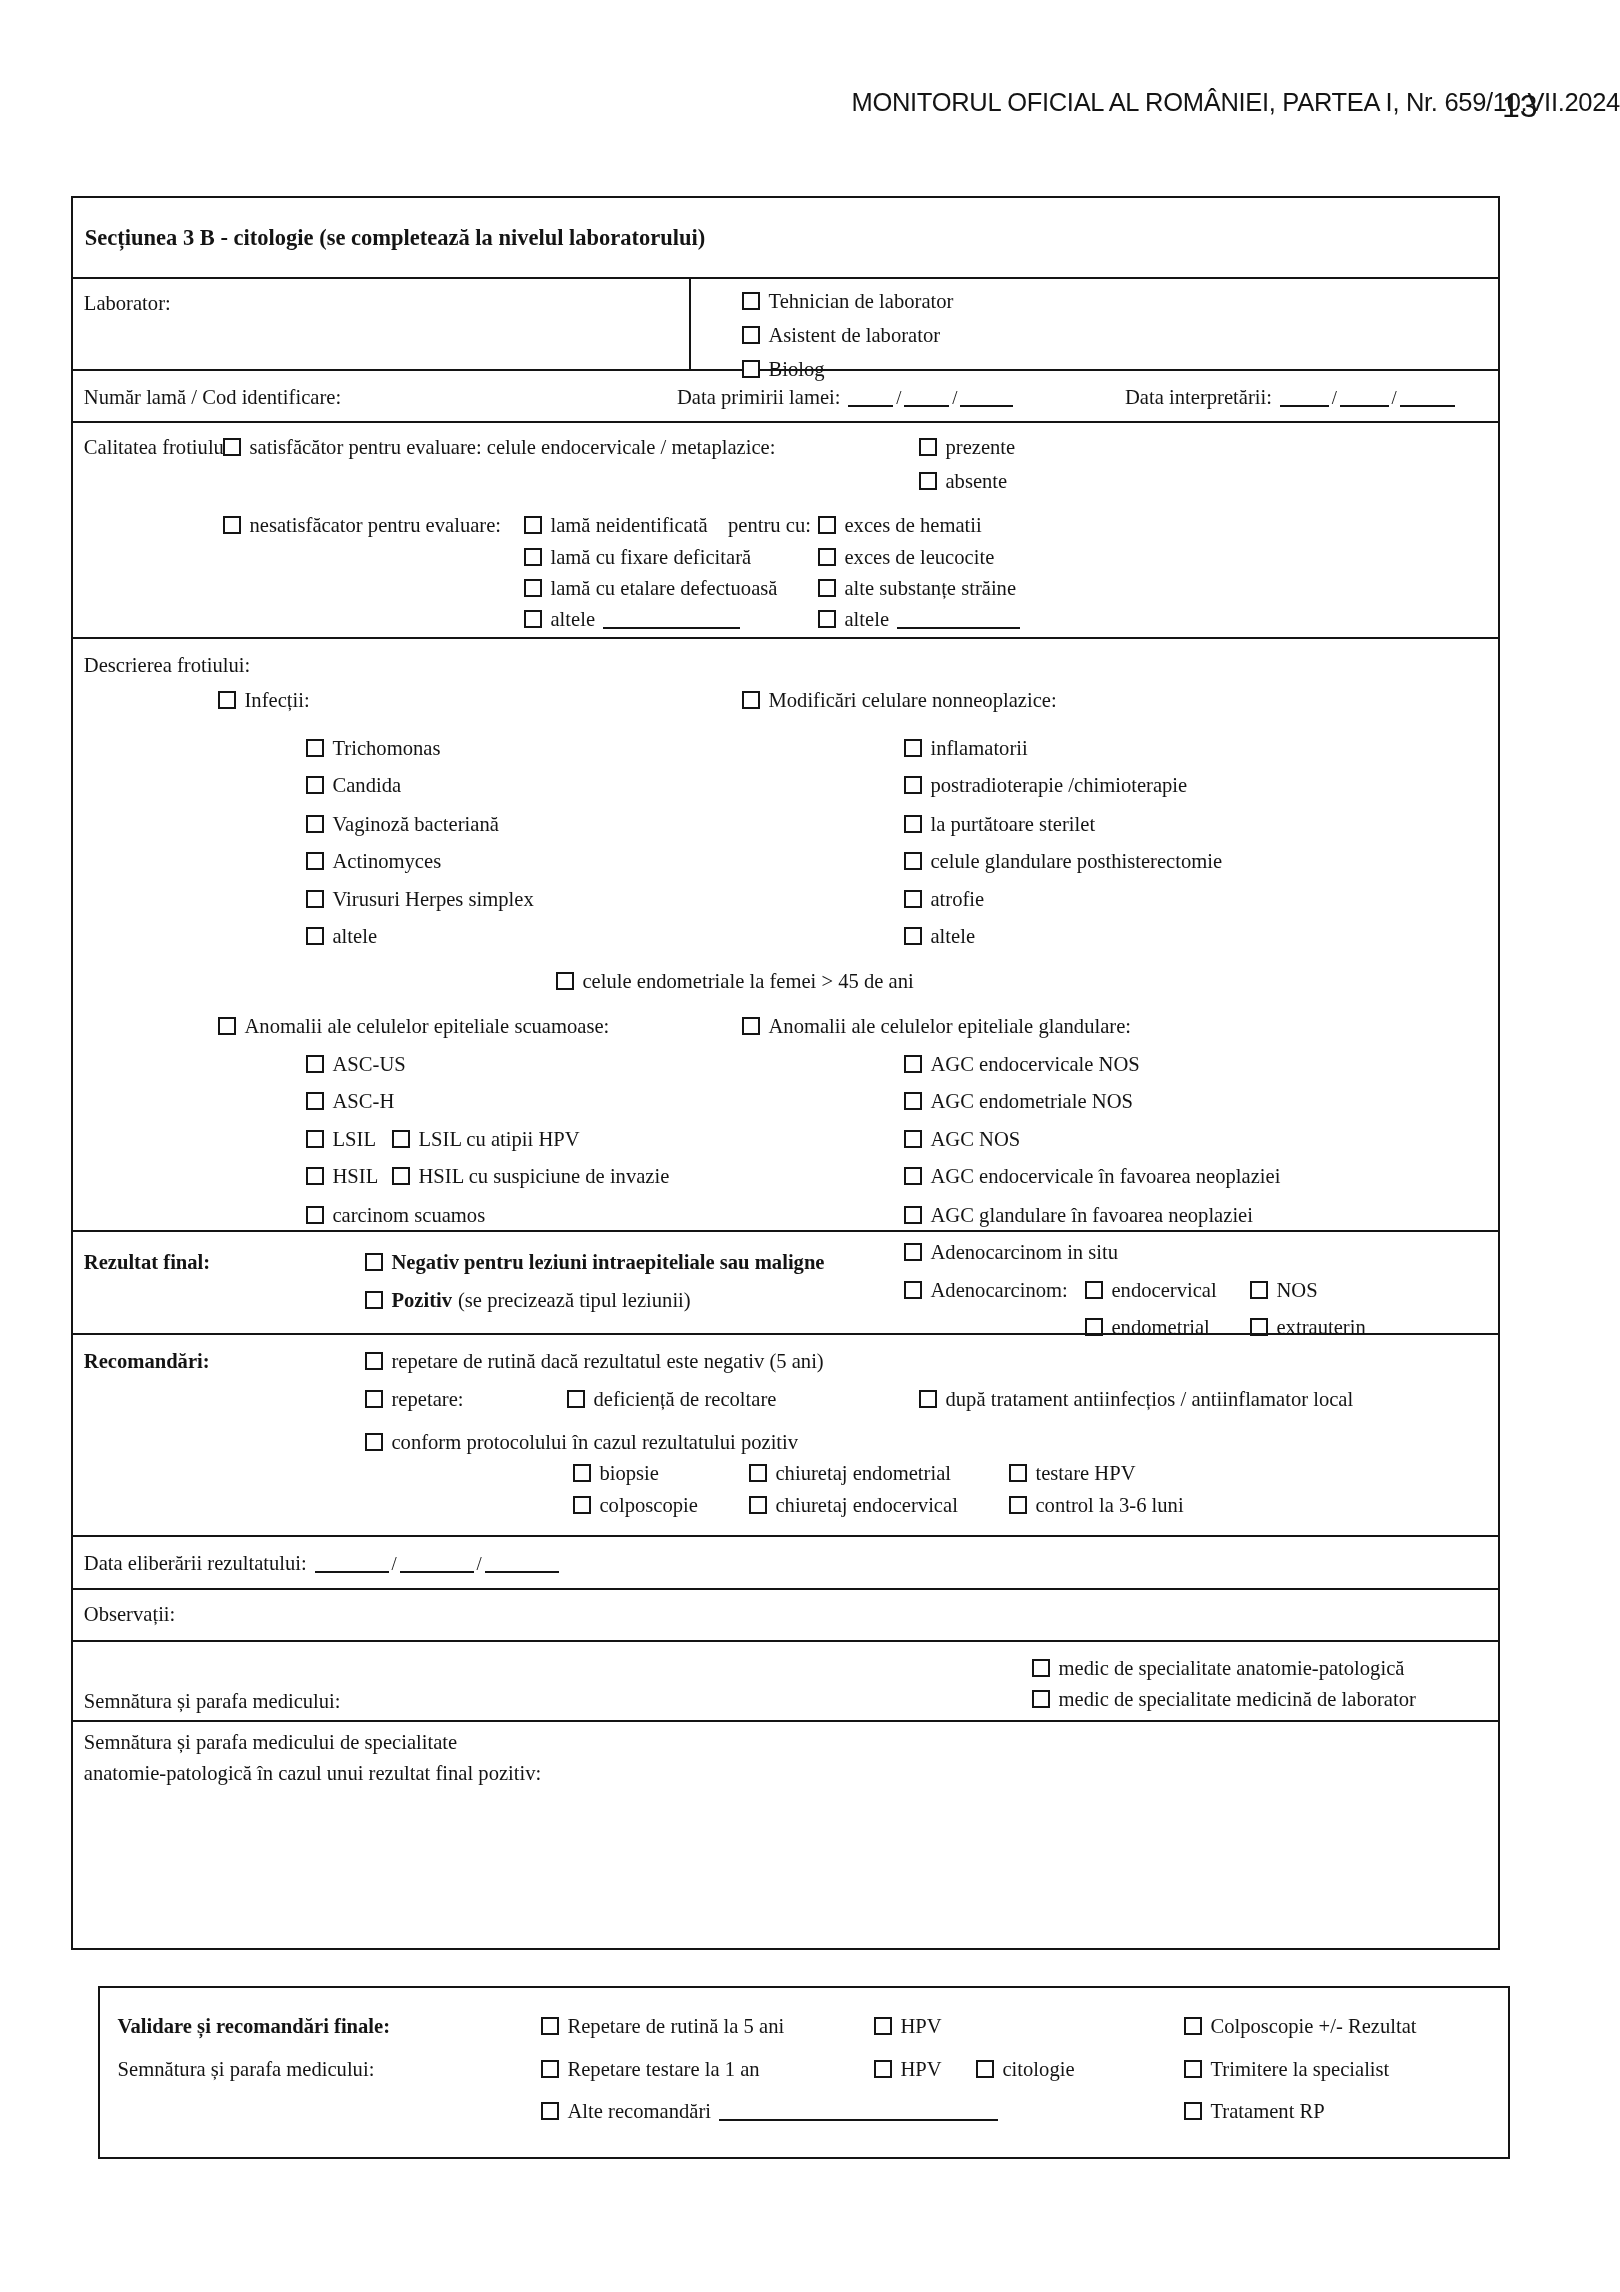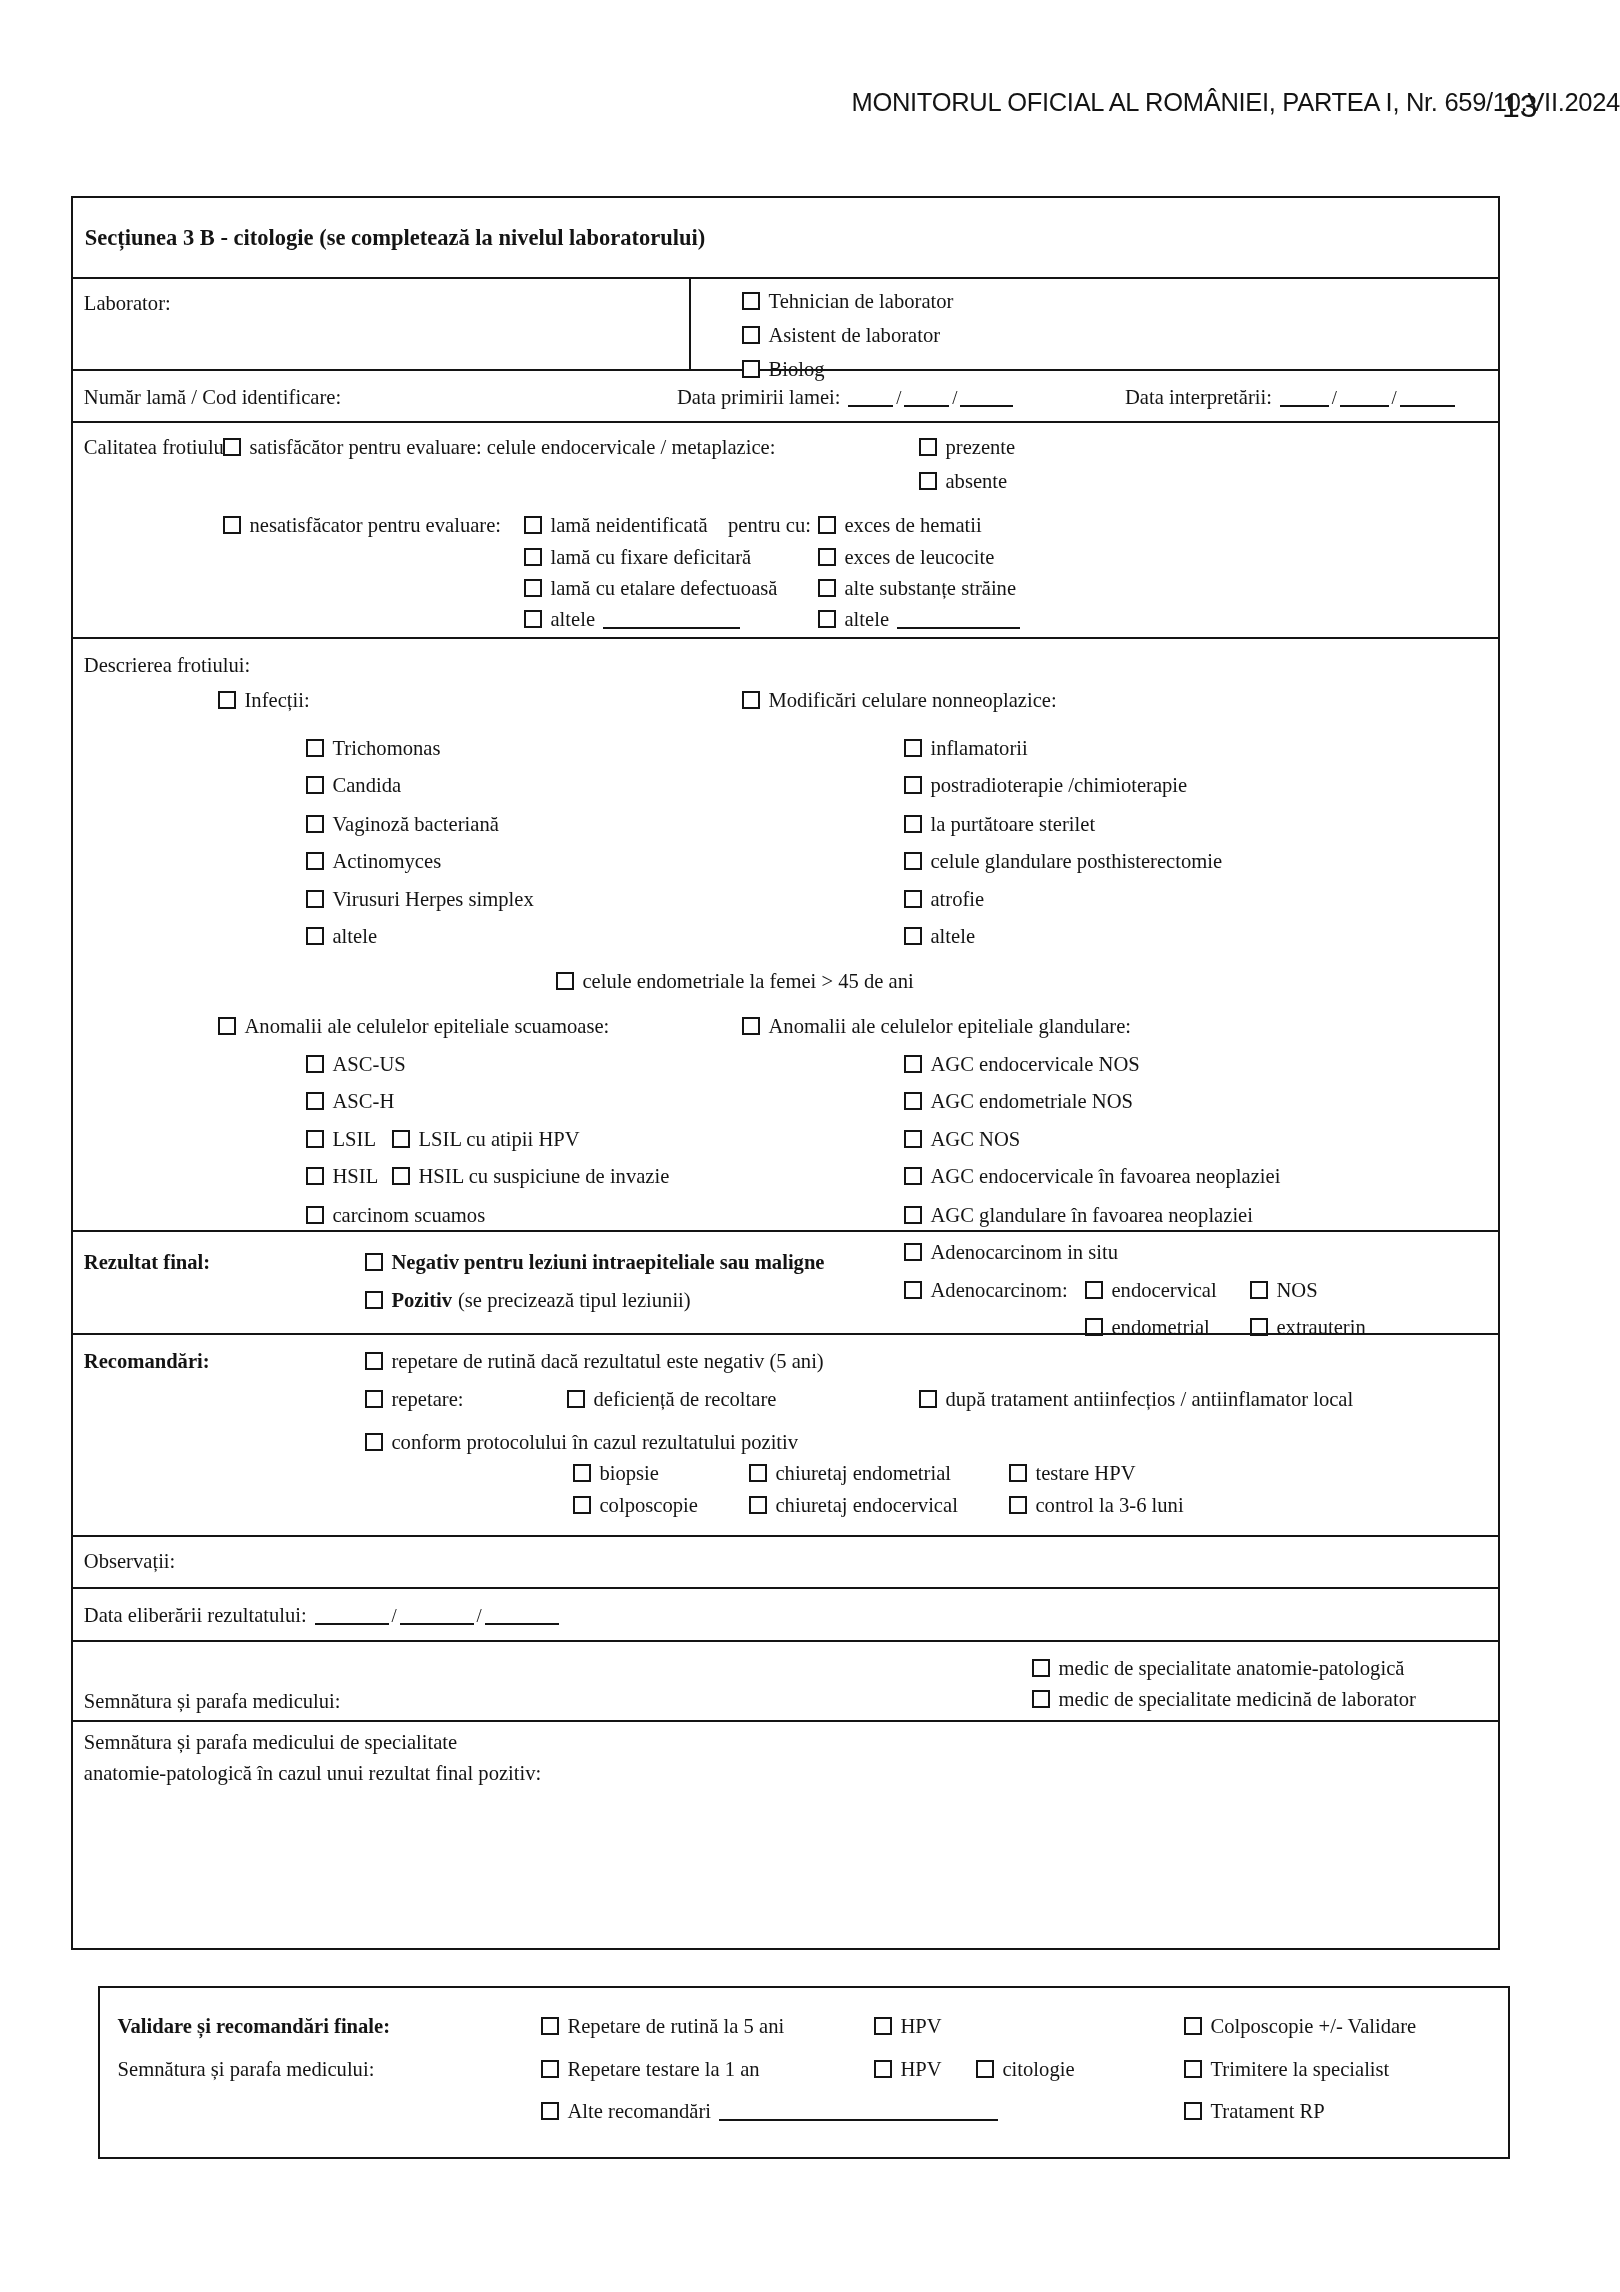--- a/index.html
+++ b/index.html
@@ -130,48 +130,48 @@
       <div class="it" style="left:846px;top:52px"><span class="cb"></span><span>după tratament antiinfecțios / antiinflamator local</span></div>
       <div class="it" style="left:292px;top:95px"><span class="cb"></span><span>conform protocolului în cazul rezultatului pozitiv</span></div>
       <div class="it" style="left:500px;top:126px"><span class="cb"></span><span>biopsie</span></div>
       <div class="it" style="left:676px;top:126px"><span class="cb"></span><span>chiuretaj endometrial</span></div>
       <div class="it" style="left:936px;top:126px"><span class="cb"></span><span>testare HPV</span></div>
       <div class="it" style="left:500px;top:158px"><span class="cb"></span><span>colposcopie</span></div>
       <div class="it" style="left:676px;top:158px"><span class="cb"></span><span>chiuretaj endocervical</span></div>
       <div class="it" style="left:936px;top:158px"><span class="cb"></span><span>control la 3-6 luni</span></div>
     </div>
 
-    <div class="sec thick" style="height:52px">
-      <div class="it" style="left:10.8px;top:11.8px">Observații:</div>
-    </div>
-
     <div class="sec" style="height:53px">
       <div class="it" style="left:10.8px;top:13.7px">
         <span>Data eliberării rezultatului:</span><span class="fl gap" style="width:74px"></span><span class="sl">/</span><span class="fl" style="width:74px"></span><span class="sl">/</span><span class="fl" style="width:74px"></span>
       </div>
+    </div>
+
+    <div class="sec thick" style="height:52px">
+      <div class="it" style="left:10.8px;top:11.8px">Observații:</div>
     </div>
 
     <div class="sec" style="height:80px">
       <div class="it" style="left:10.8px;top:47px">Semnătura și parafa medicului:</div>
       <div class="it" style="left:959px;top:13.7px"><span class="cb"></span><span>medic de specialitate anatomie-patologică</span></div>
       <div class="it" style="left:959px;top:45px"><span class="cb"></span><span>medic de specialitate medicină de laborator</span></div>
     </div>
 
     <div class="sec last" style="height:76px">
       <div class="it" style="left:10.8px;top:7.8px">Semnătura și parafa medicului de specialitate</div>
       <div class="it" style="left:10.8px;top:39px">anatomie-patologică în cazul unui rezultat final pozitiv:</div>
     </div>
 
   </div>
 
   <div class="tbl" style="left:98px;top:1986px;width:1412px;height:173px">
     <div class="it b" style="left:17.6px;top:25.5px">Validare și recomandări finale:</div>
     <div class="it" style="left:441px;top:25.5px"><span class="cb"></span><span>Repetare de rutină la 5 ani</span></div>
     <div class="it" style="left:774px;top:25.5px"><span class="cb"></span><span>HPV</span></div>
-    <div class="it" style="left:1084px;top:25.5px"><span class="cb"></span><span>Colposcopie +/- Validare</span></div>
+    <div class="it" style="left:1084px;top:25.5px"><span class="cb"></span><span>Colposcopie +/- Rezultat</span></div>
 
     <div class="it" style="left:17.6px;top:69px">Semnătura și parafa medicului:</div>
     <div class="it" style="left:441px;top:69px"><span class="cb"></span><span>Repetare testare la 1 an</span></div>
     <div class="it" style="left:774px;top:69px"><span class="cb"></span><span>HPV</span></div>
     <div class="it" style="left:876px;top:69px"><span class="cb"></span><span>citologie</span></div>
     <div class="it" style="left:1084px;top:69px"><span class="cb"></span><span>Trimitere la specialist</span></div>
 
     <div class="it" style="left:441px;top:111px"><span class="cb"></span><span>Alte recomandări</span><span class="fl gap" style="width:279px"></span></div>
     <div class="it" style="left:1084px;top:111px"><span class="cb"></span><span>Tratament RP</span></div>
   </div>

